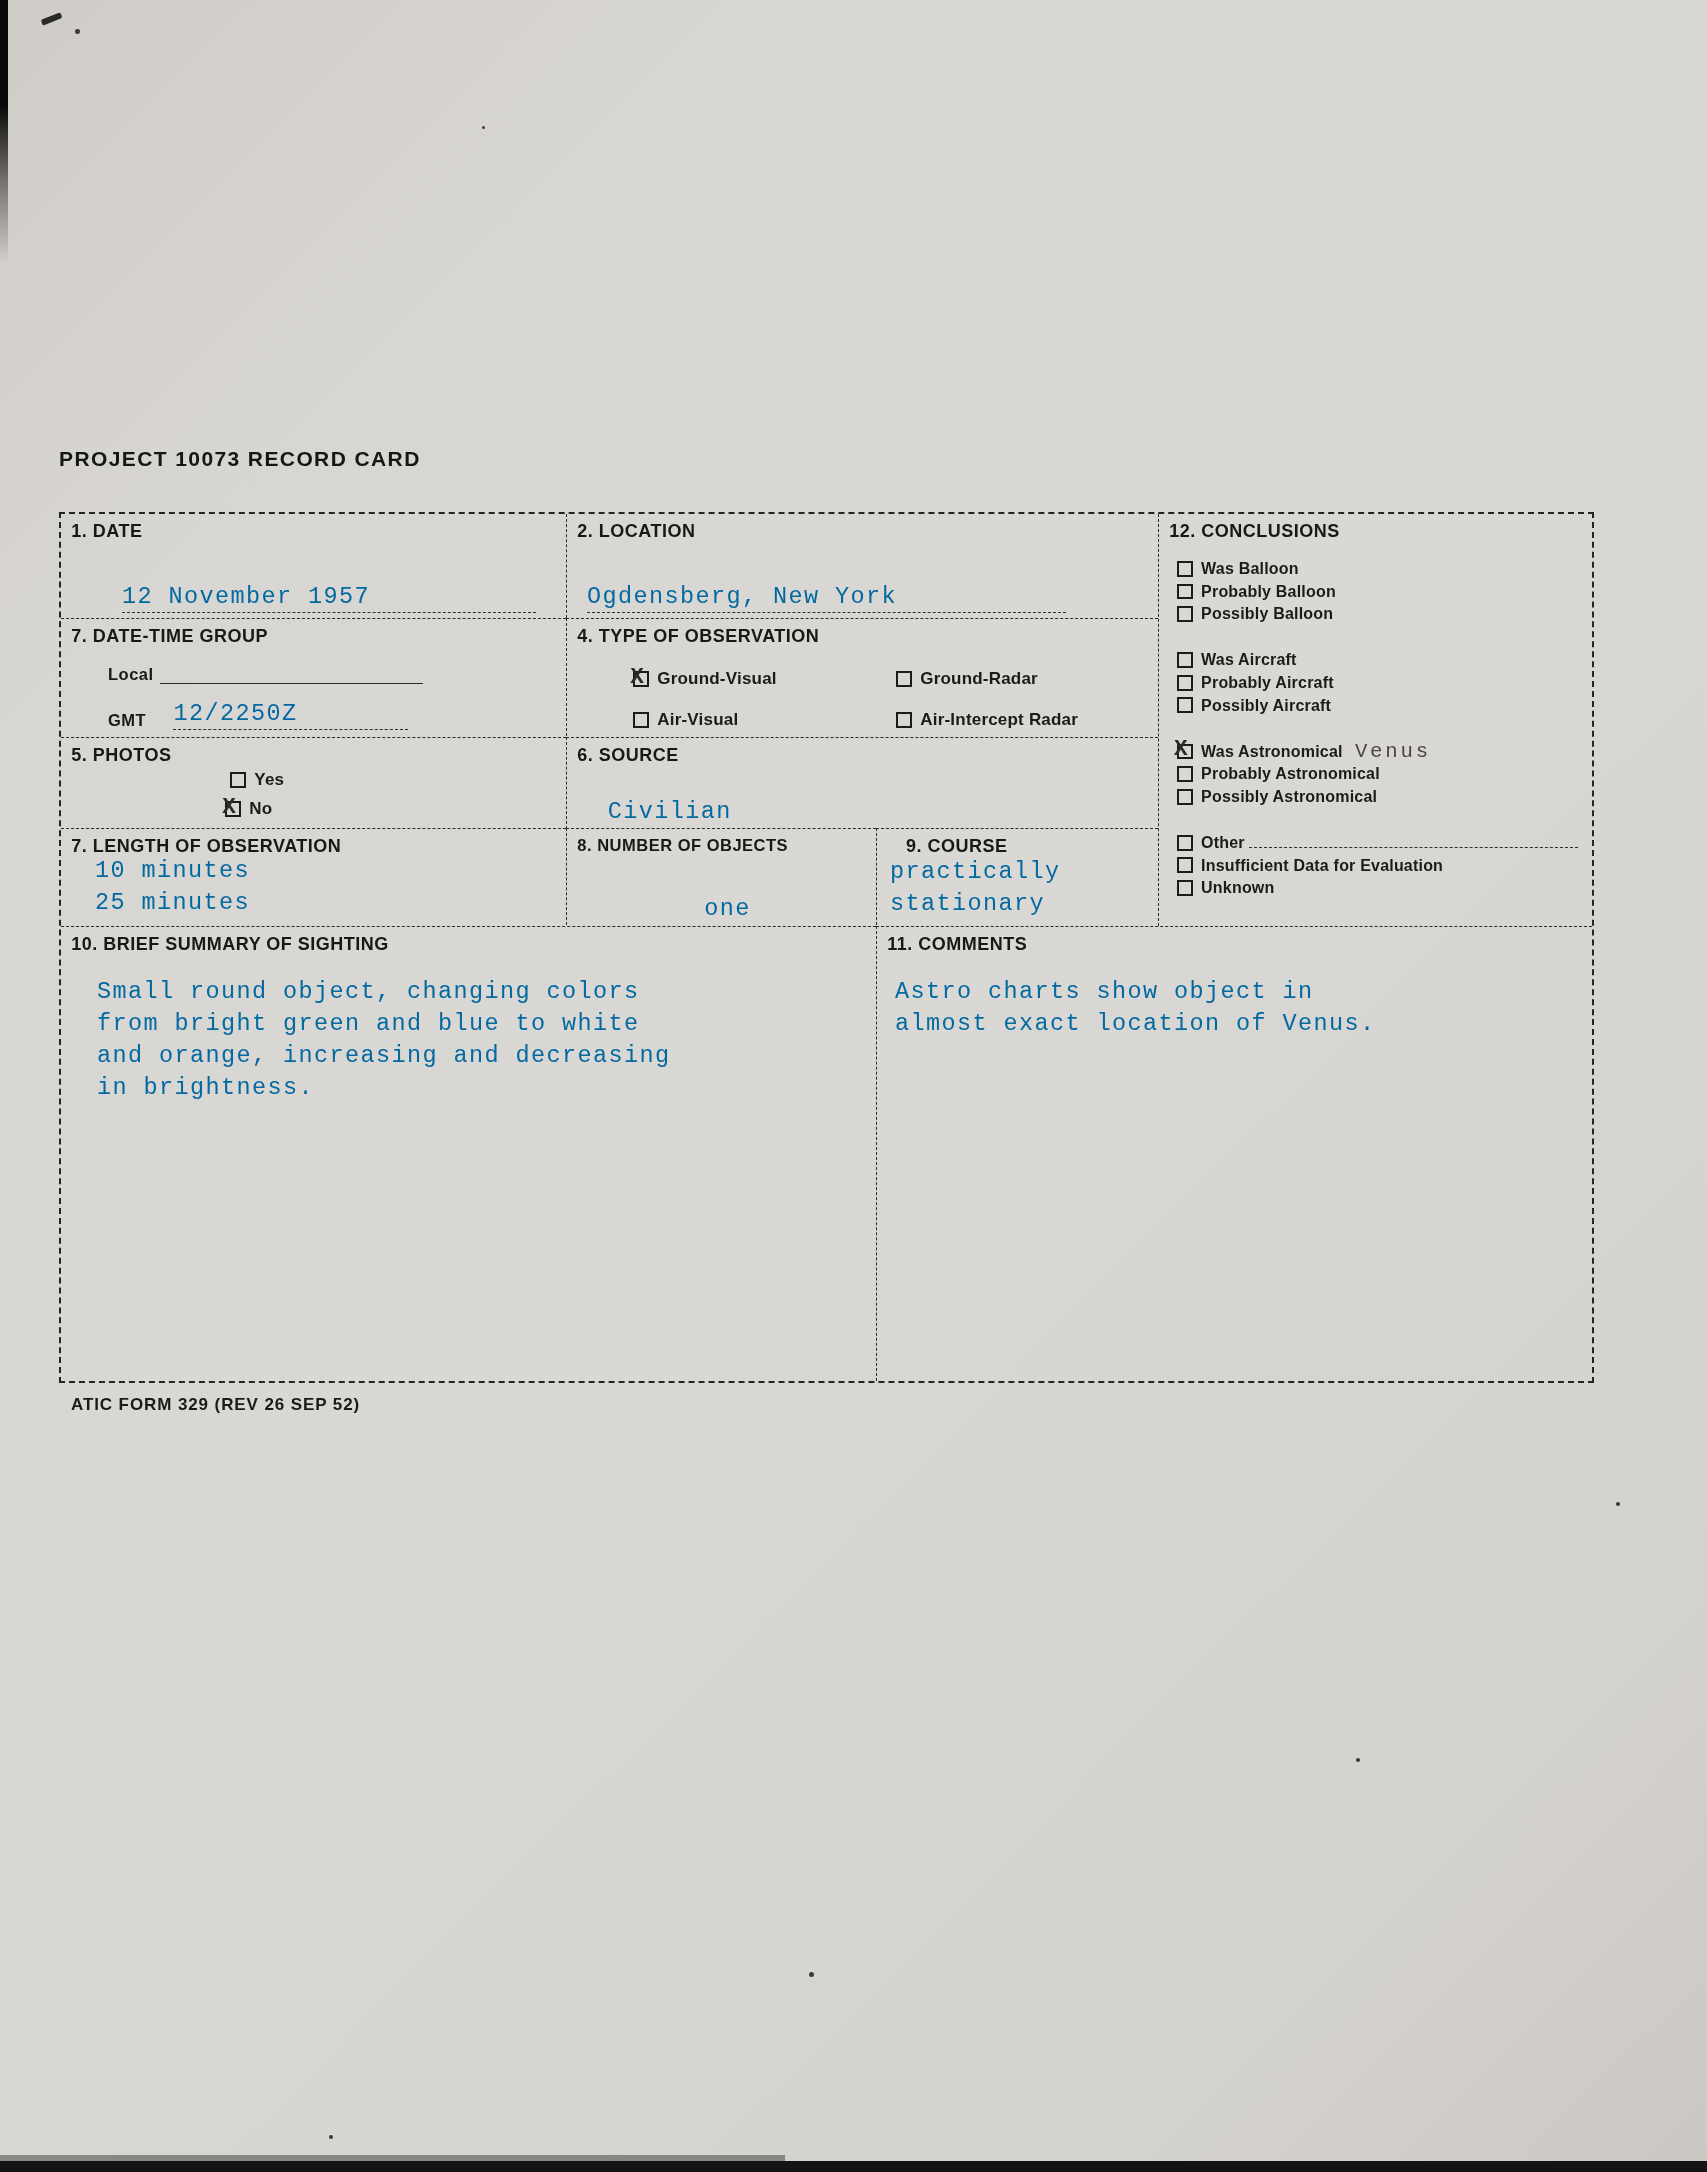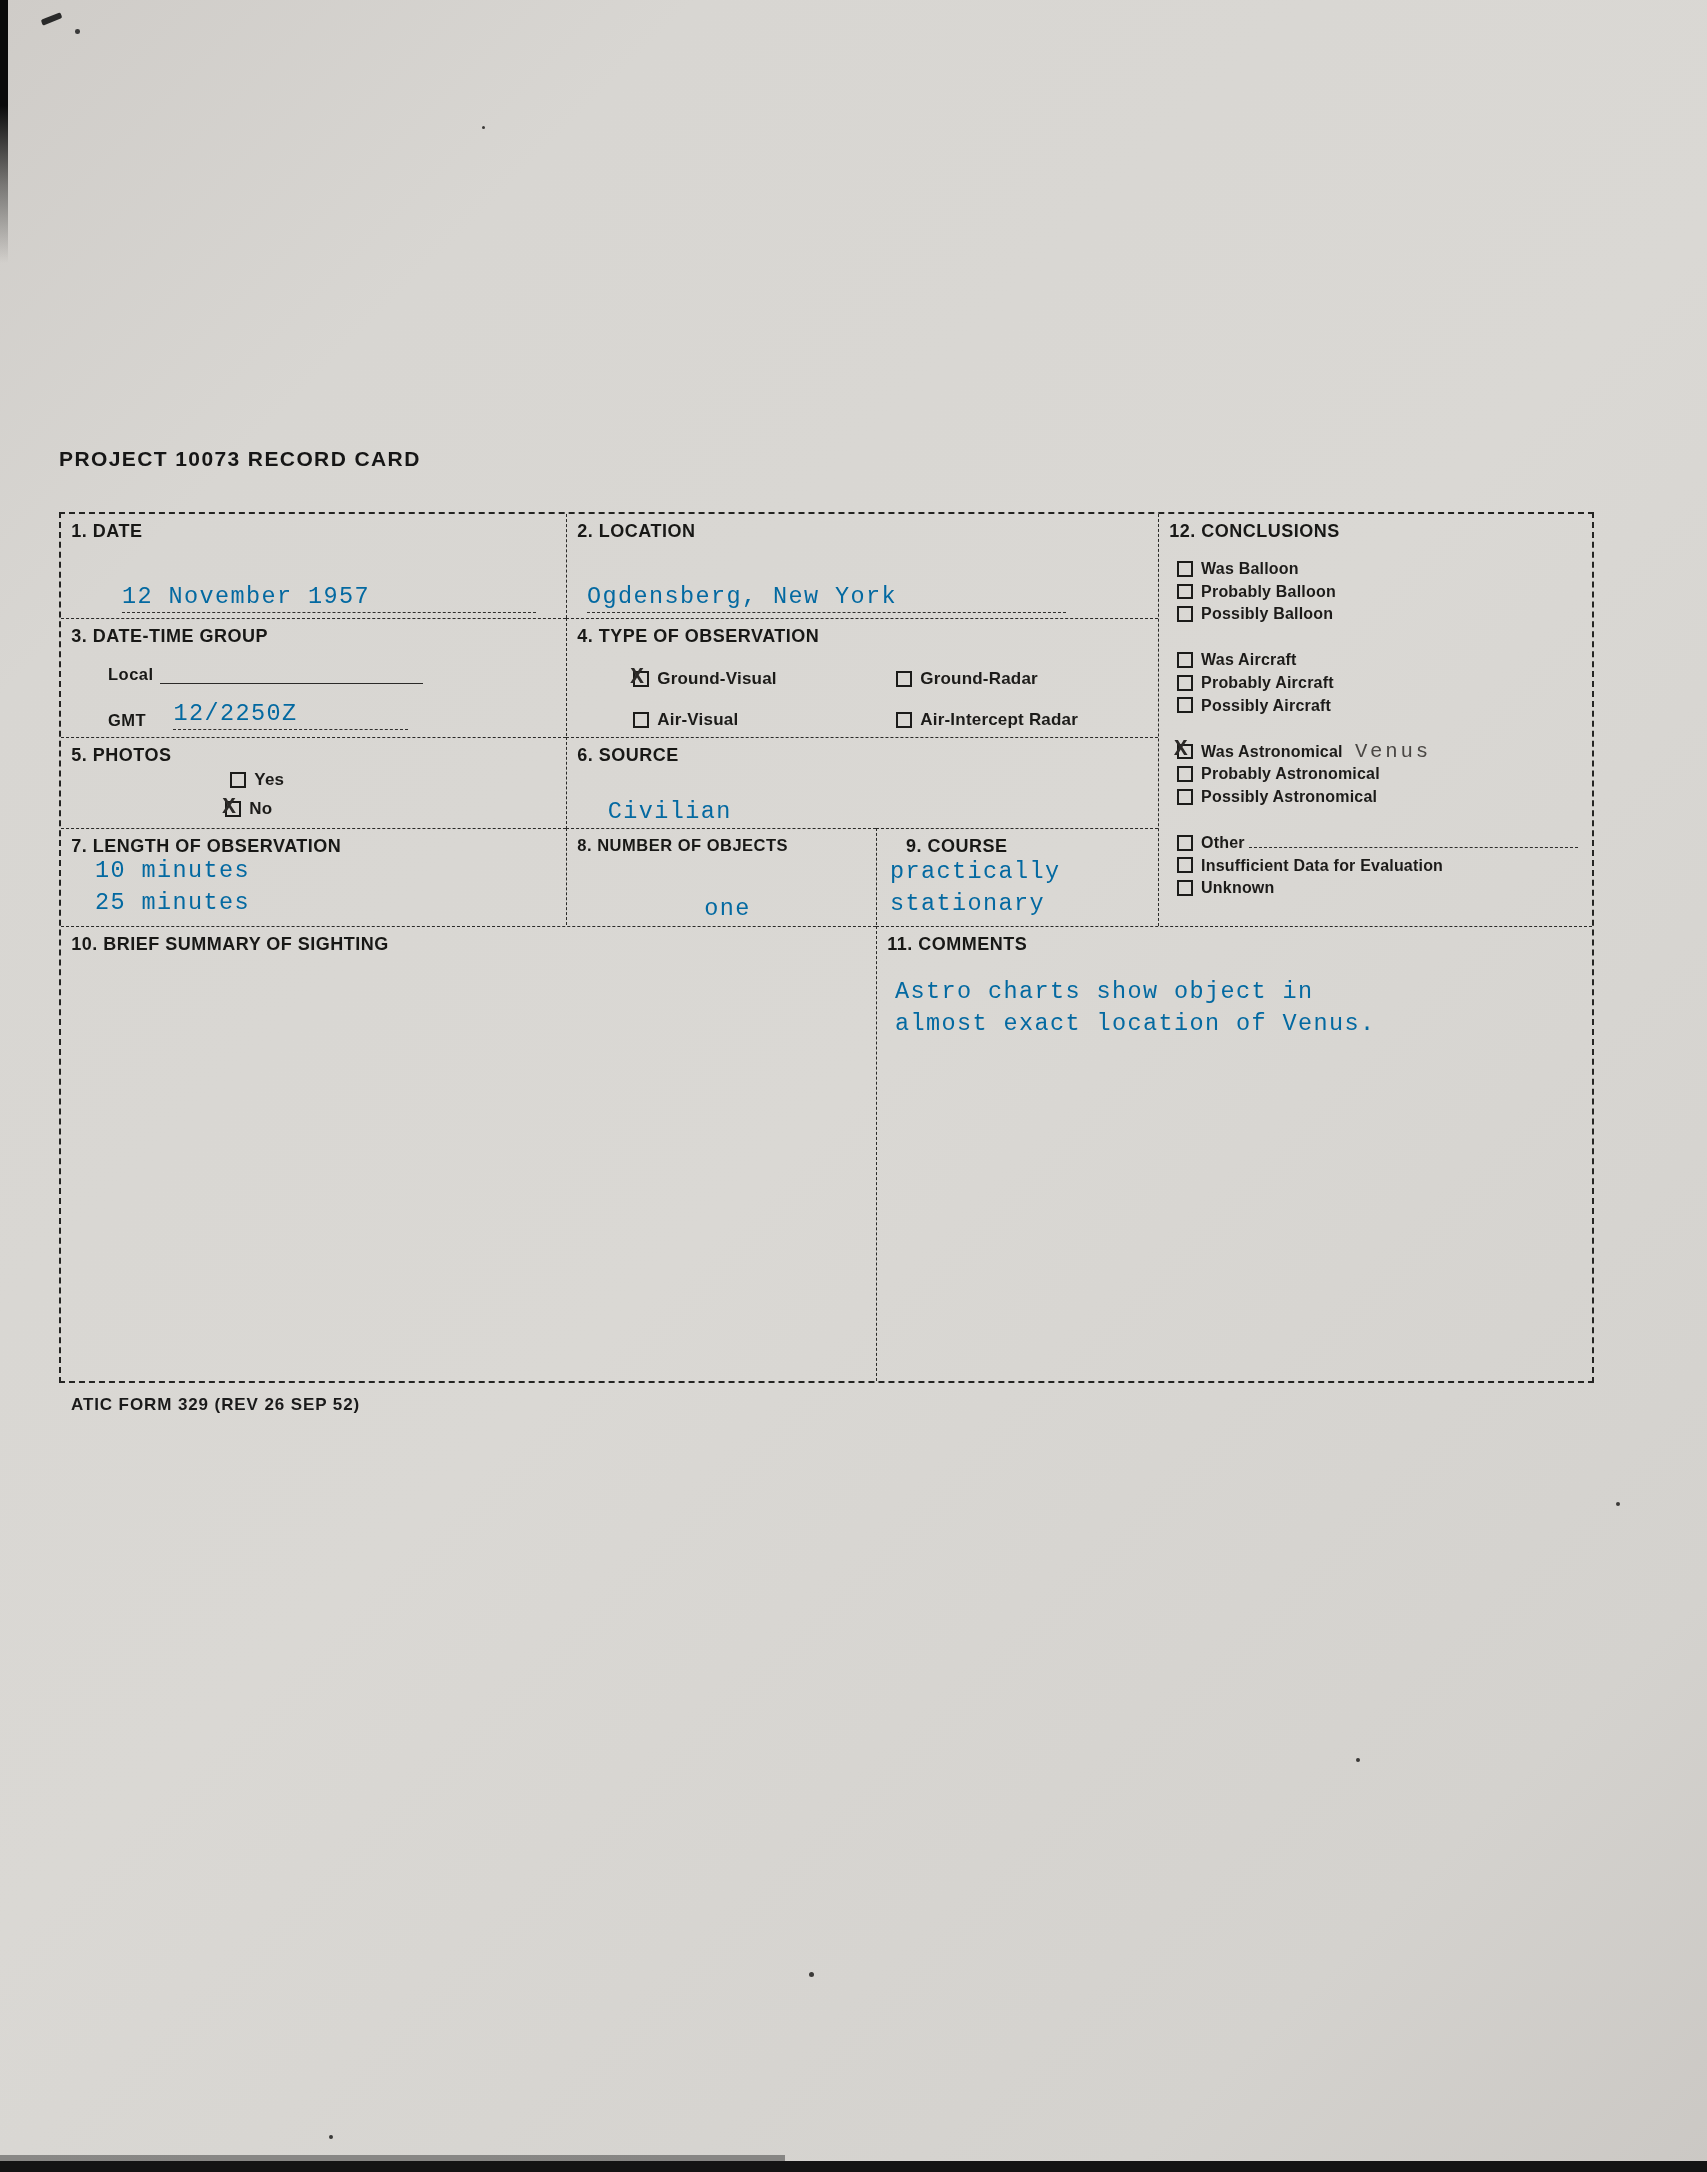--- a/index.html
+++ b/index.html
@@ -170,21 +170,21 @@
         <span class="clab">Insufficient Data for Evaluation</span>
       </div>
       <div class="chk" data-checked="false">
         <span class="box"></span>
         <span class="clab">Unknown</span>
       </div>
     </div>
   </div>
 
   <div class="cell c-dtg nl">
-    <div class="flabel">3. DATE-TIME GROUP</div>
+    <div class="flabel">7. DATE-TIME GROUP</div>
     <div class="dtg-row dtg-local">
       <span class="flabel sm inline">Local</span>
       <span class="wline" style="width:263px"></span>
     </div>
     <div class="dtg-row dtg-gmt">
       <span class="flabel sm inline">GMT</span>
       <span class="typed tline gmt-value">12/2250Z</span>
     </div>
   </div>
 
@@ -241,20 +241,24 @@
   </div>
 
   <div class="cell c-course">
     <div class="flabel">9. COURSE</div>
     <div class="typed pre course-value">practically
 stationary</div>
   </div>
 
   <div class="cell c-summary nl">
     <div class="flabel">10. BRIEF SUMMARY OF SIGHTING</div>
+    <div class="typed pre para summary-text">Small round object, changing colors
+from bright green and blue to white
+and orange, increasing and decreasing
+in brightness.</div>
   </div>
 
   <div class="cell c-comments">
     <div class="flabel">11. COMMENTS</div>
     <div class="typed pre para comments-text">Astro charts show object in
 almost exact location of Venus.</div>
   </div>
 
 </div>
 

